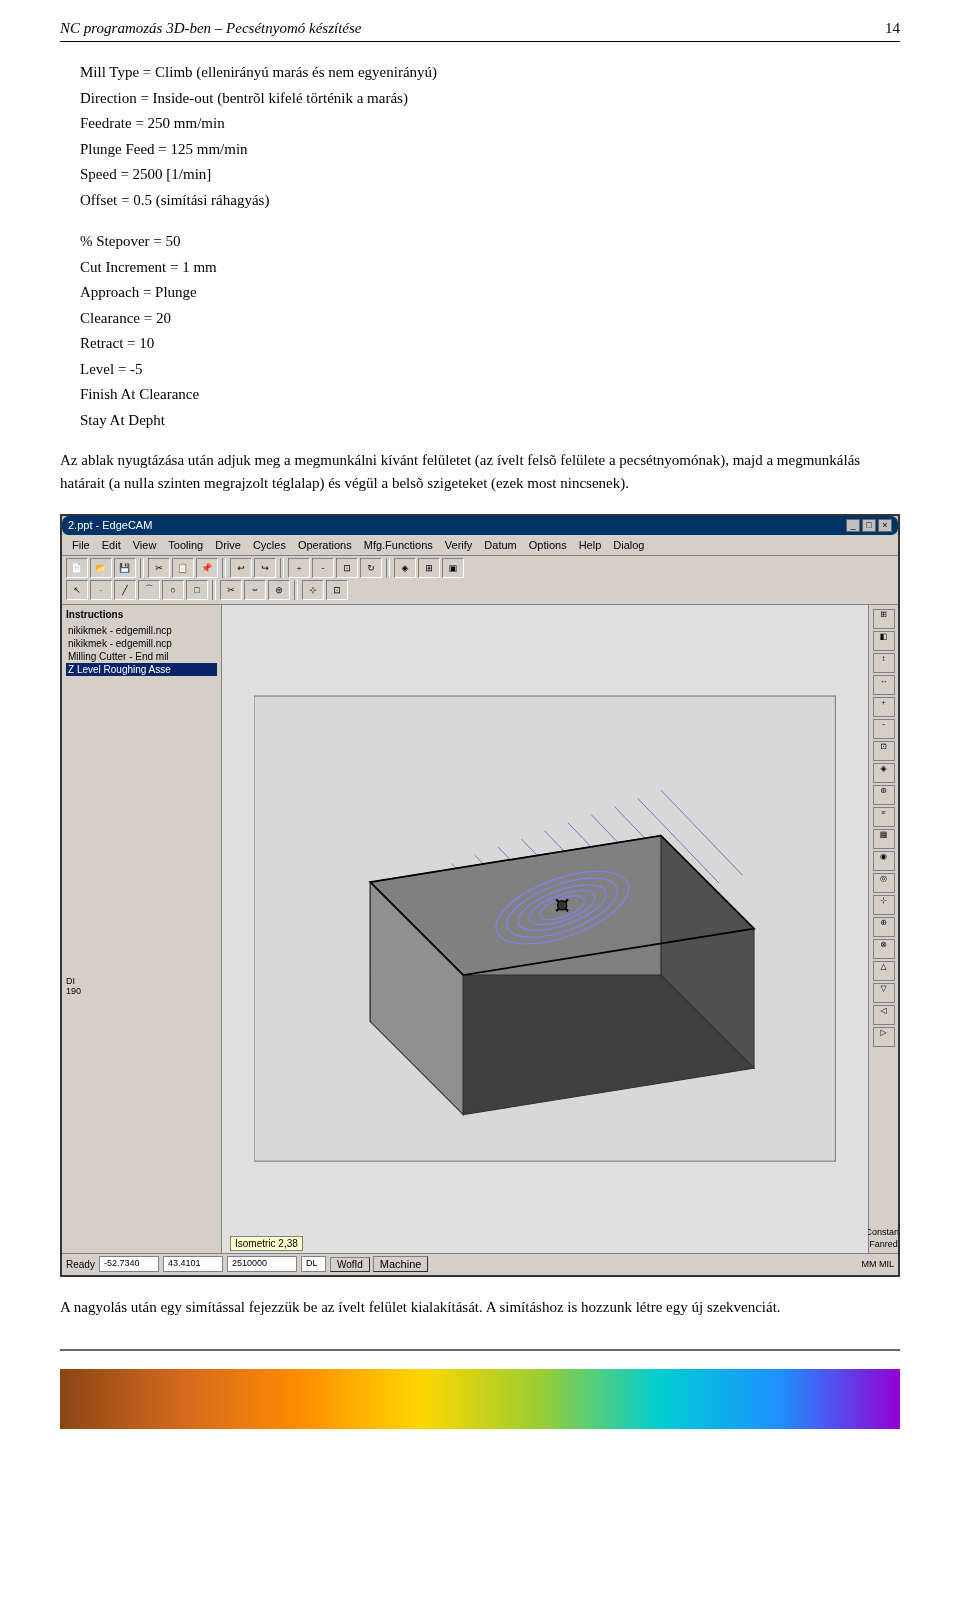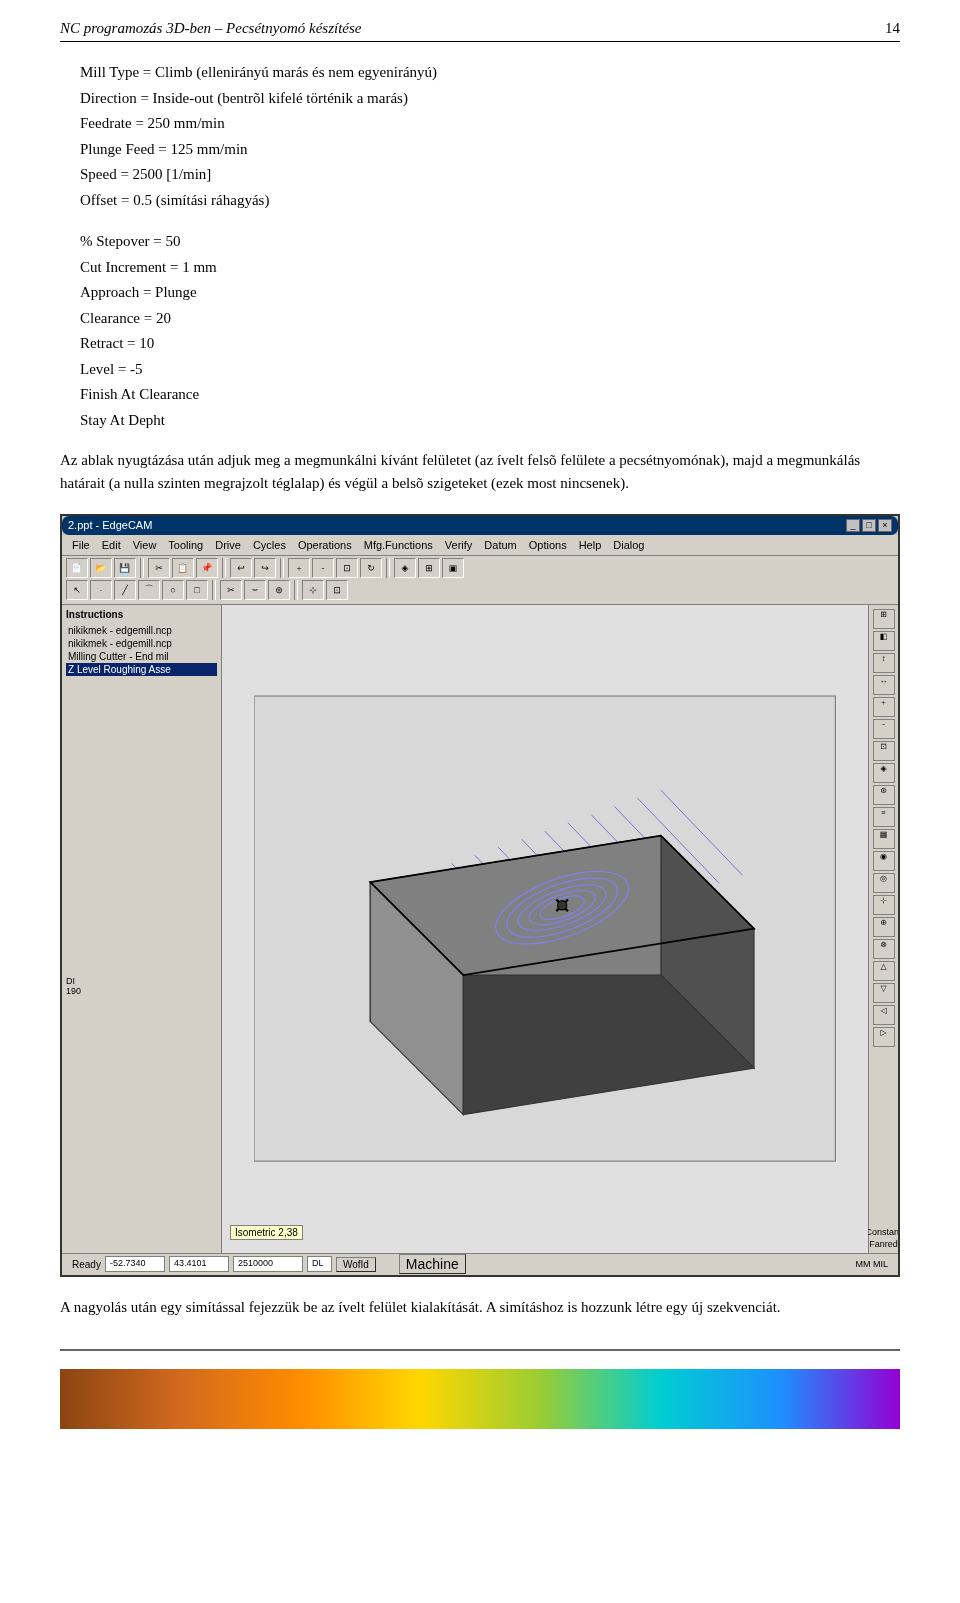--- a/index.html
+++ b/index.html
@@ -188,21 +188,21 @@
 
     .viewport-area {
       flex: 1;
       background: #e8e8e8;
       position: relative;
       overflow: hidden;
     }
 
     .viewport-label {
       position: absolute;
-      bottom: 13px;
+      bottom: 2px;
       left: 8px;
       background: #ffffcc;
       border: 1px solid #808080;
       font-size: 10px;
       font-family: Arial, sans-serif;
       padding: 1px 4px;
     }
 
     .right-toolbar {
       width: 30px;
@@ -223,21 +223,21 @@
       font-size: 8px;
       text-align: center;
       cursor: pointer;
     }
 
     .status-bar {
       background: #d4d0c8;
       border-top: 1px solid #808080;
       display: flex;
       align-items: center;
-      padding: 2px 10px;
+      padding: 2px 4px;
       font-size: 10px;
       font-family: Arial, sans-serif;
       gap: 4px;
       height: 22px;
     }
 
     .status-field {
       background: white;
       border: 1px solid #808080;
       padding: 1px 4px;
@@ -509,21 +509,21 @@
       </div>
 
       <div class="status-bar">
         <span style="font-size:10px; font-family:Arial;">Ready</span>
         <div class="status-field" style="font-size:9px;">-52.7340</div>
         <div class="status-field" style="font-size:9px;">43.4101</div>
         <div class="status-field" style="font-size:9px; min-width:70px;">2510000</div>
         <div class="status-field" style="font-size:9px; min-width:25px;">DL</div>
         <div style="display:flex; gap:3px; align-items:center;">
           <span style="background:#d4d0c8; border:1px outset #808080; padding:1px 6px; font-size:10px; cursor:pointer;">WofId</span>
-          <span style="background:#d4d0c8; border:1px outset #808080; padding:1px 6px; font-size:14px; cursor:pointer;margin-left:20px;">Machine</span>
+          <span style="background:#d4d0c8; border:1px outset #808080; padding:1px 6px; font-size:11px; cursor:pointer;">Machine</span>
         </div>
         <span style="margin-left:auto; font-size:9px; font-family:Arial;">MM MIL</span>
       </div>
 
     </div>
   </div>
 
   <div class="bottom-content">
     <p>A nagyolás után egy simítással fejezzük be az ívelt felület kialakítását. A simításhoz is hozzunk létre egy új szekvenciát.</p>
   </div>

